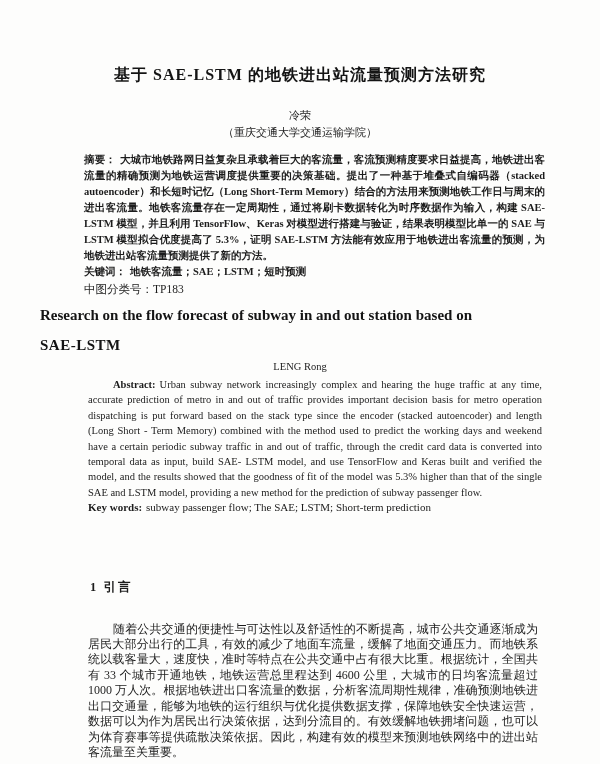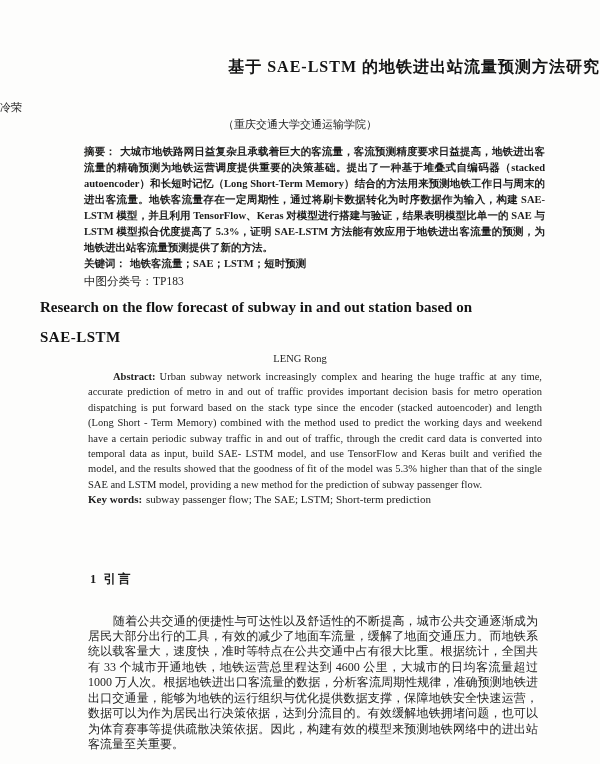--- a/index.html
+++ b/index.html
@@ -10,29 +10,31 @@
   }
   .page {
     position: relative;
     width: 600px;
     height: 764px;
     background: #fdfdfc;
     overflow: hidden;
   }
   .zh-title {
     padding-top: 56px;
-    text-align: right;
+    text-align: center;
     font-size: 16px;
     line-height: 22px;
     font-weight: bold;
     letter-spacing: 1px;
     color: #141414;
+    margin-top: 8px;
   }
   .author-zh {
     margin-top: 22px;
+    text-align: center;
     font-size: 11px;
     line-height: 14px;
     color: #222;
   }
   .affil-zh {
     margin-top: 3px;
     text-align: center;
     font-size: 11px;
     line-height: 14px;
     color: #222;

